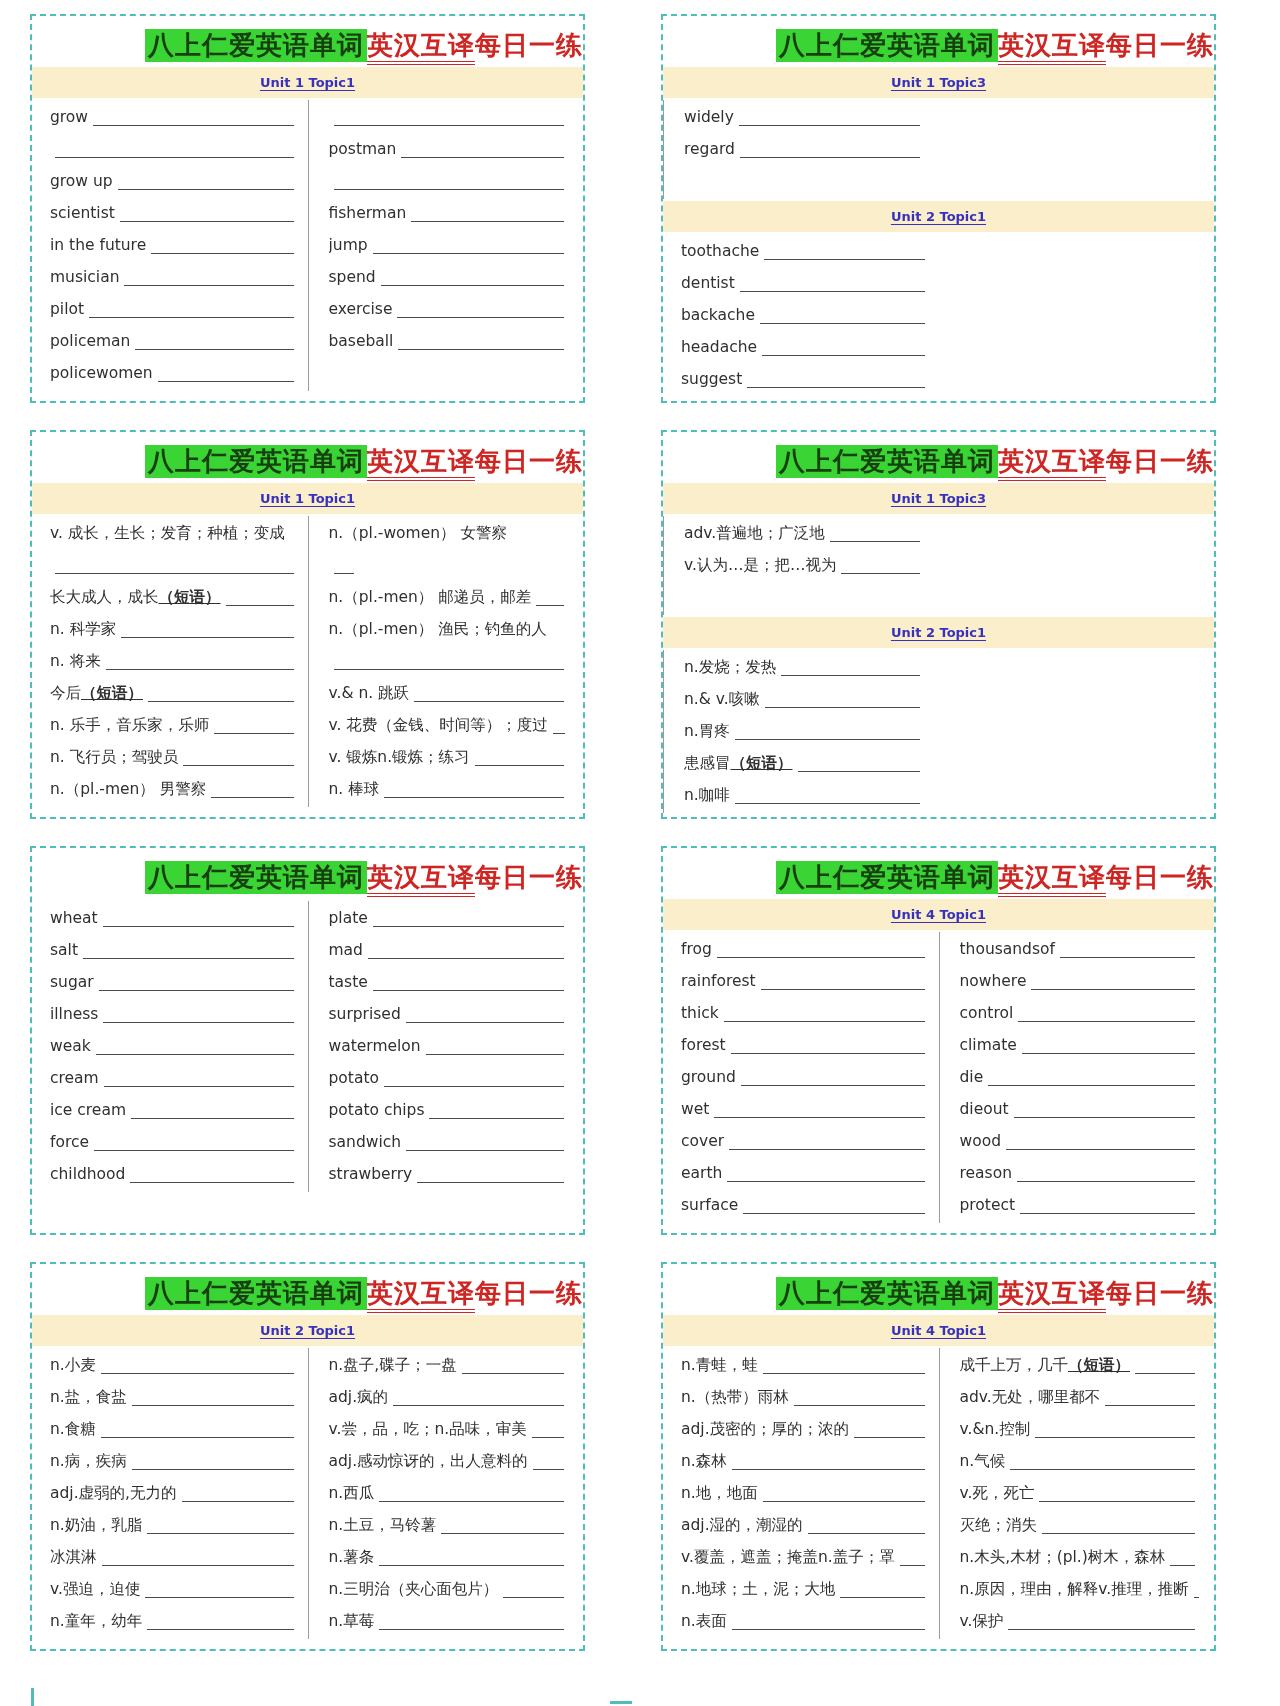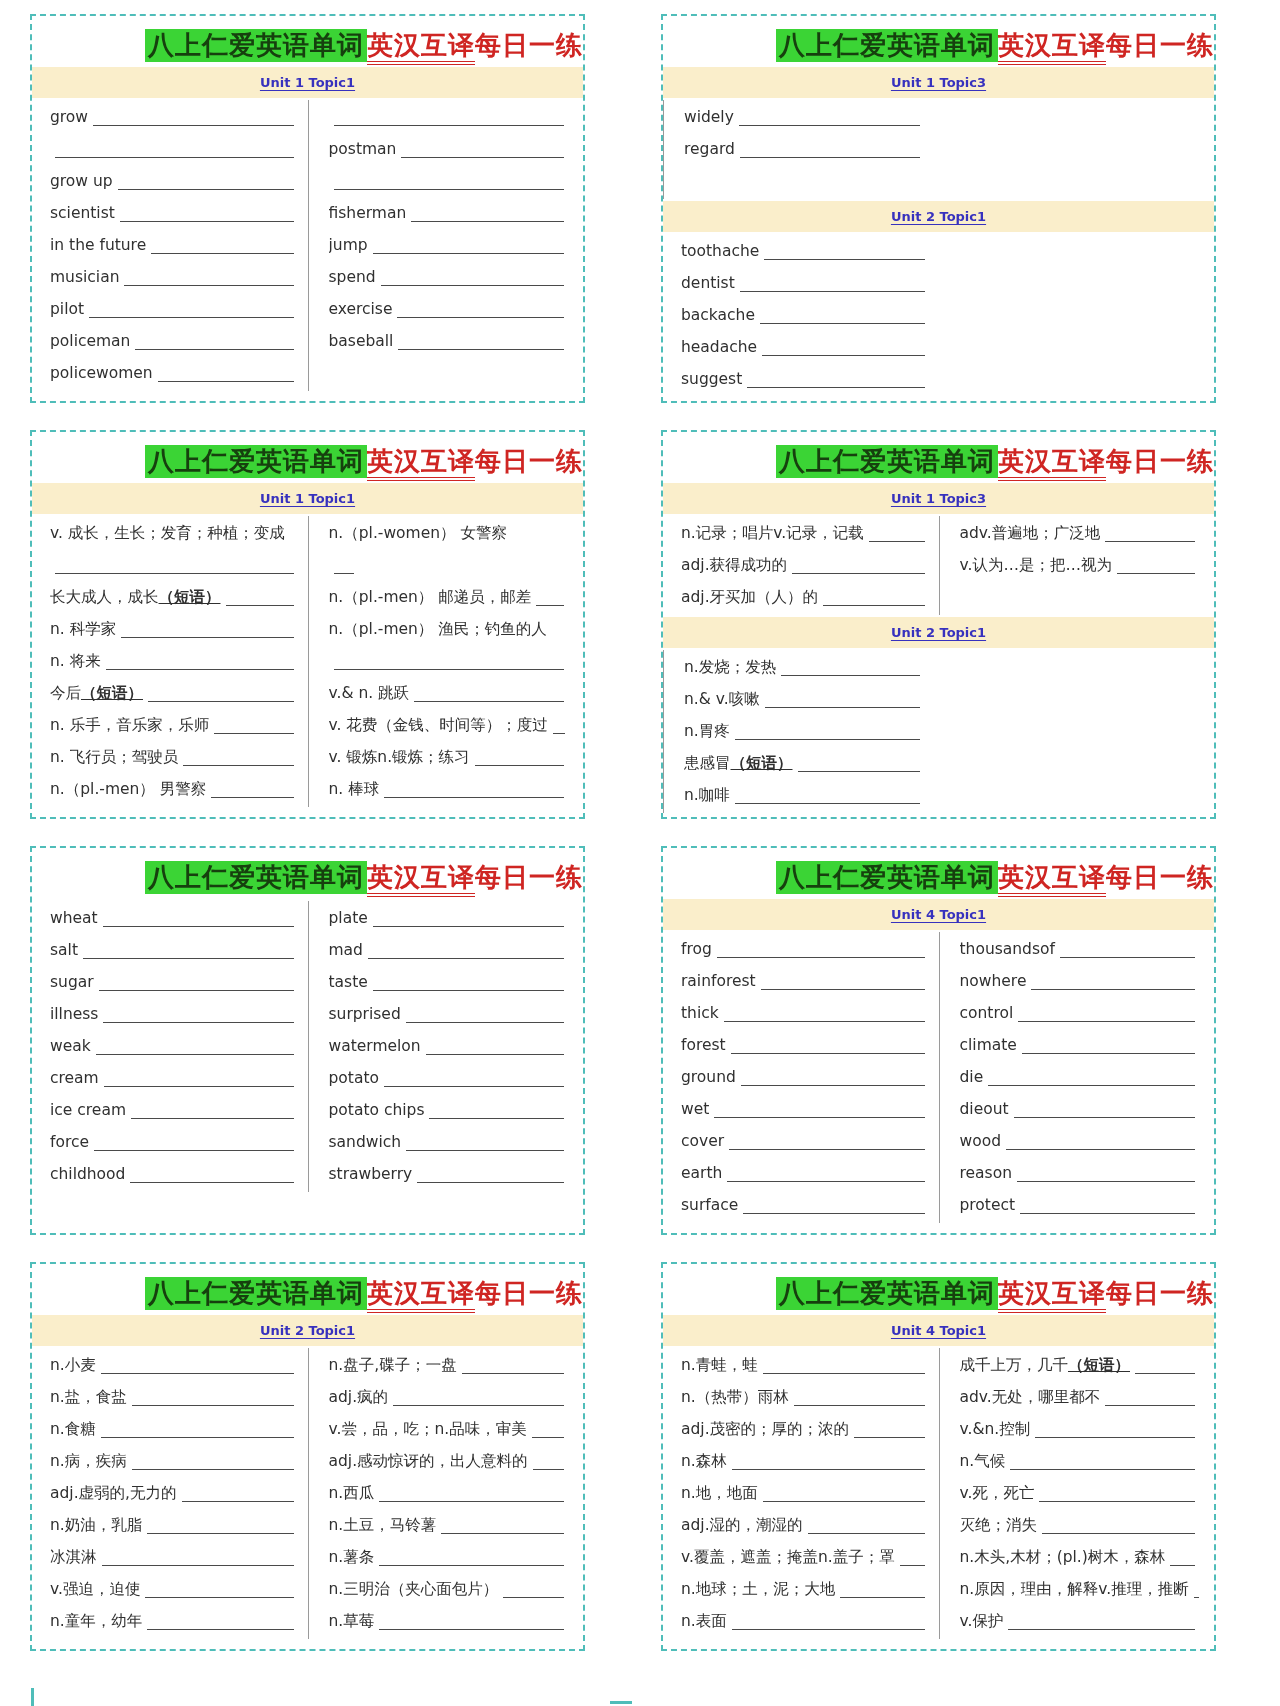--- a/index.html
+++ b/index.html
@@ -260,34 +260,20 @@
           </div>
         </div>
       </div>
     </div>
     <div class="card">
       <div class="title"><span class="t-green">八上仁爱英语单词</span><span class="t-red t-underline">英汉互译</span><span class="t-red">每日一练</span></div>
       <div class="subtitle">
         <span class="subtitle-text">Unit 1 Topic3</span>
       </div>
       <div class="words">
-        <div class="col left">
-          <div class="cell">
-            <span class="w-text">n.记录；唱片v.记录，记载</span>
-            <span class="u-line"></span>
-          </div>
-          <div class="cell">
-            <span class="w-text">adj.获得成功的</span>
-            <span class="u-line"></span>
-          </div>
-          <div class="cell">
-            <span class="w-text">adj.牙买加（人）的</span>
-            <span class="u-line"></span>
-          </div>
-        </div>
         <div class="col right">
           <div class="cell">
             <span class="w-text">adv.普遍地；广泛地</span>
             <span class="u-line"></span>
           </div>
           <div class="cell">
             <span class="w-text">v.认为…是；把…视为</span>
             <span class="u-line"></span>
           </div>
           <div class="cell"></div>

